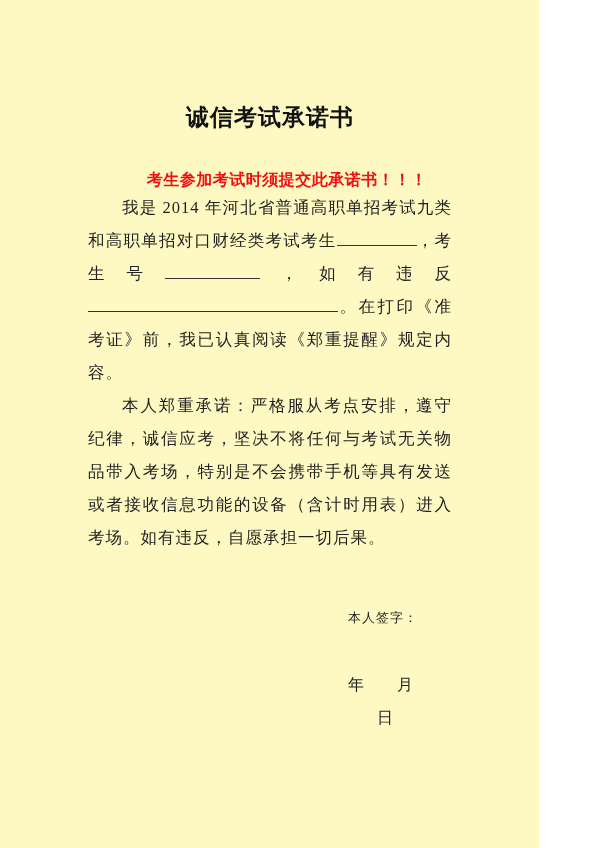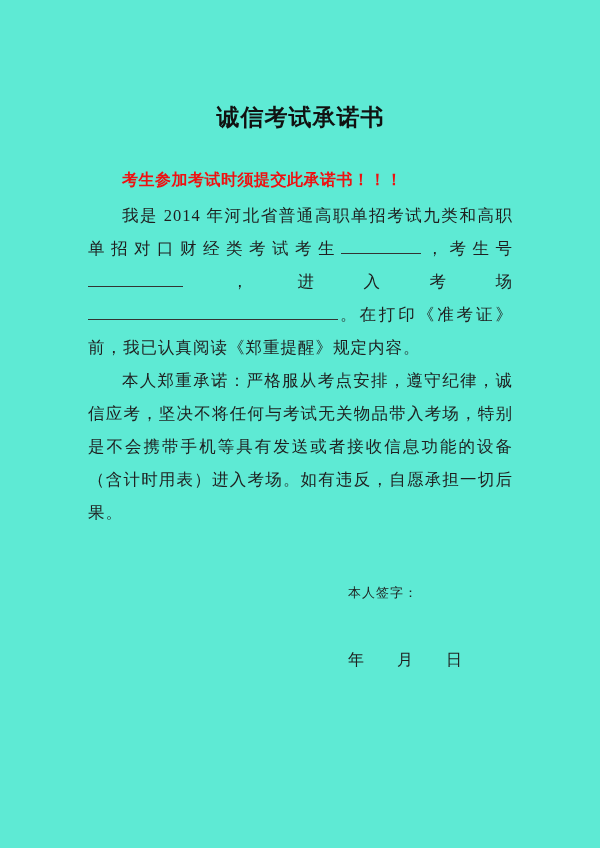--- a/index.html
+++ b/index.html
@@ -4,44 +4,45 @@
 <style>
   * { margin: 0; padding: 0; box-sizing: border-box; }
   html, body { width: 600px; height: 848px; }
   body {
     background: #ffffff;
     font-family: "Liberation Serif", serif;
     color: #1f1f1f;
     overflow: hidden;
   }
   .page {
-    width: 600px;
+    width: 539px;
     height: 848px;
-    background: #5eead4;
+    background: #fef9c3;
     padding: 101px 87px 0 88px;
   }
   .doc-title {
     text-align: center;
     font-family: "Liberation Sans", sans-serif;
     font-weight: bold;
     font-size: 23px;
     line-height: 32px;
     letter-spacing: 1px;
     color: #111111;
     margin-bottom: 36px;
   }
   .warning-line {
     font-family: "Liberation Sans", sans-serif;
     font-weight: bold;
     font-size: 16px;
     line-height: 22px;
     color: #ee1111;
     padding-left: 34px;
-    margin-bottom: 8px;
+    margin-bottom: 0;
     letter-spacing: 0.5px;
+    text-align: center;
   }
   .body-paragraph {
     font-size: 16.5px;
     line-height: 33px;
     letter-spacing: 1px;
     text-align: justify;
     text-indent: 34px;
   }
   .blank {
     display: inline-block;
@@ -67,21 +68,21 @@
 </style>
 </head>
 <body>
 
 <div class="page">
 
   <h1 class="doc-title">诚信考试承诺书</h1>
 
   <div class="warning-line">考生参加考试时须提交此承诺书！！！</div>
 
-  <p class="body-paragraph"><span>我是 2014 年河北省普通高职单招考试九类和高职单招对口财经类考试考生</span><span class="blank blank-name"></span><span>，考生号</span><span class="blank blank-number"></span><span>，进入考场</span><span class="blank blank-id"></span><span>。在打印《准考证》前，我已认真阅读《郑重提醒》规定内容。</span></p>
+  <p class="body-paragraph"><span>我是 2014 年河北省普通高职单招考试九类和高职单招对口财经类考试考生</span><span class="blank blank-name"></span><span>，考生号</span><span class="blank blank-number"></span><span>，如有违反</span><span class="blank blank-id"></span><span>。在打印《准考证》前，我已认真阅读《郑重提醒》规定内容。</span></p>
 
   <p class="body-paragraph">本人郑重承诺：严格服从考点安排，遵守纪律，诚信应考，坚决不将任何与考试无关物品带入考场，特别是不会携带手机等具有发送或者接收信息功能的设备（含计时用表）进入考场。如有违反，自愿承担一切后果。</p>
 
   <div class="signature-line">本人签字：</div>
 
   <div class="date-line">
     <span class="date-part">年</span>
     <span class="date-part">月</span>
     <span class="date-part">日</span>
   </div>

